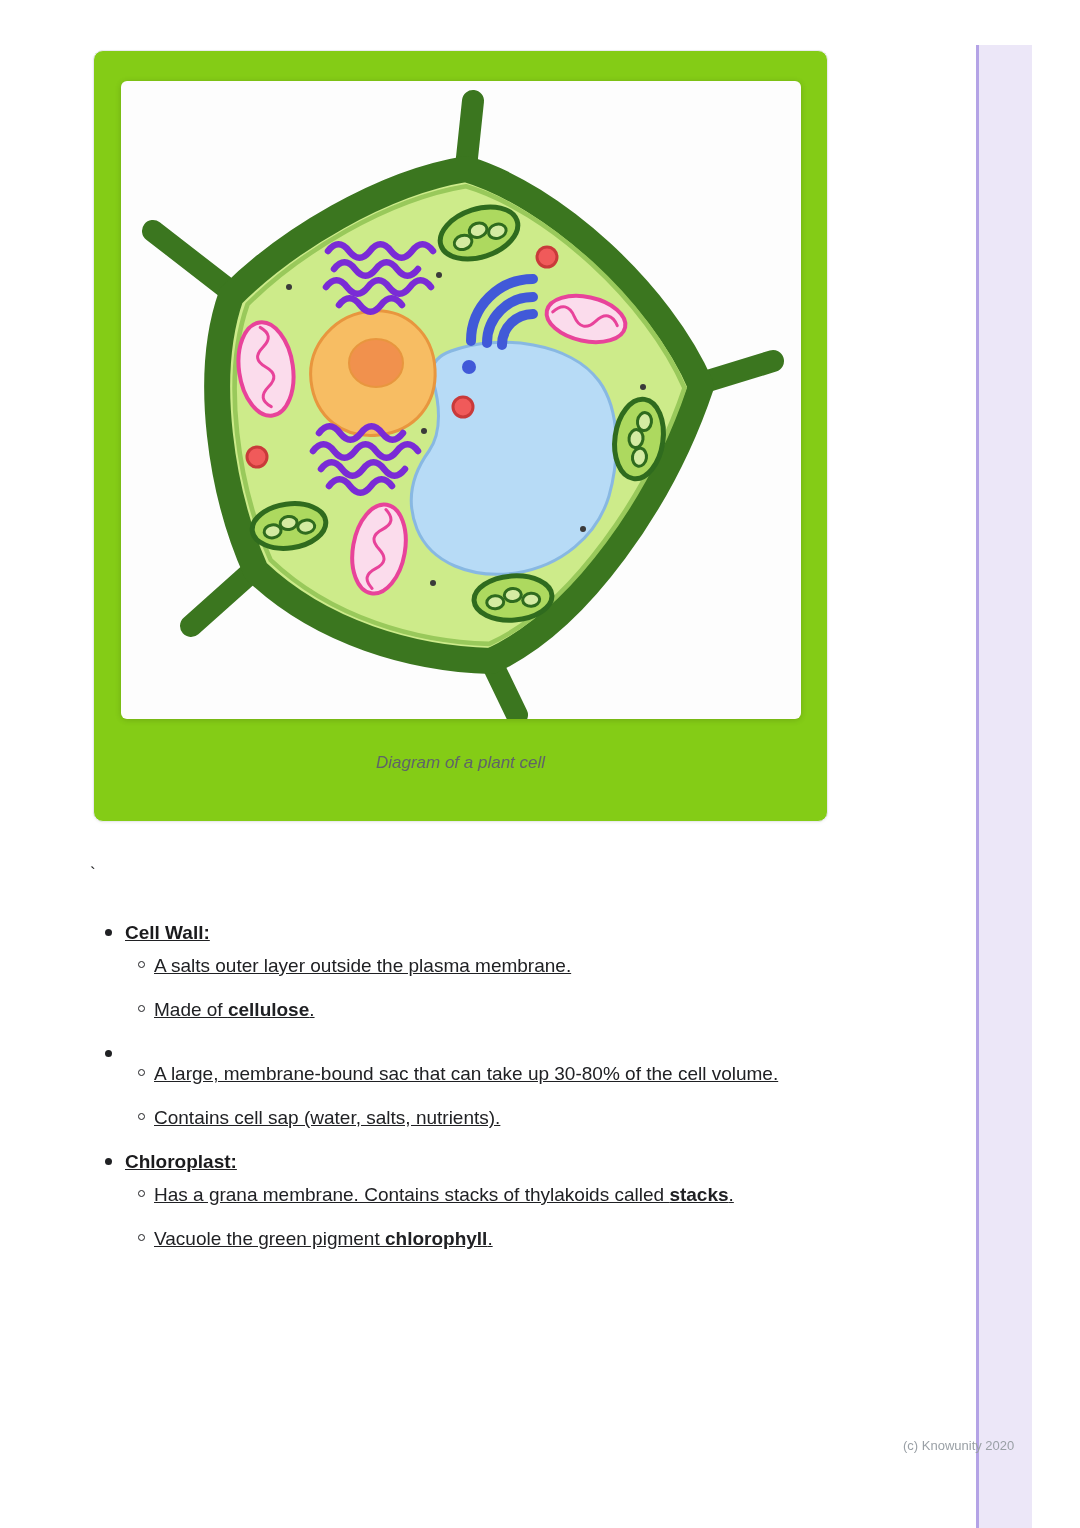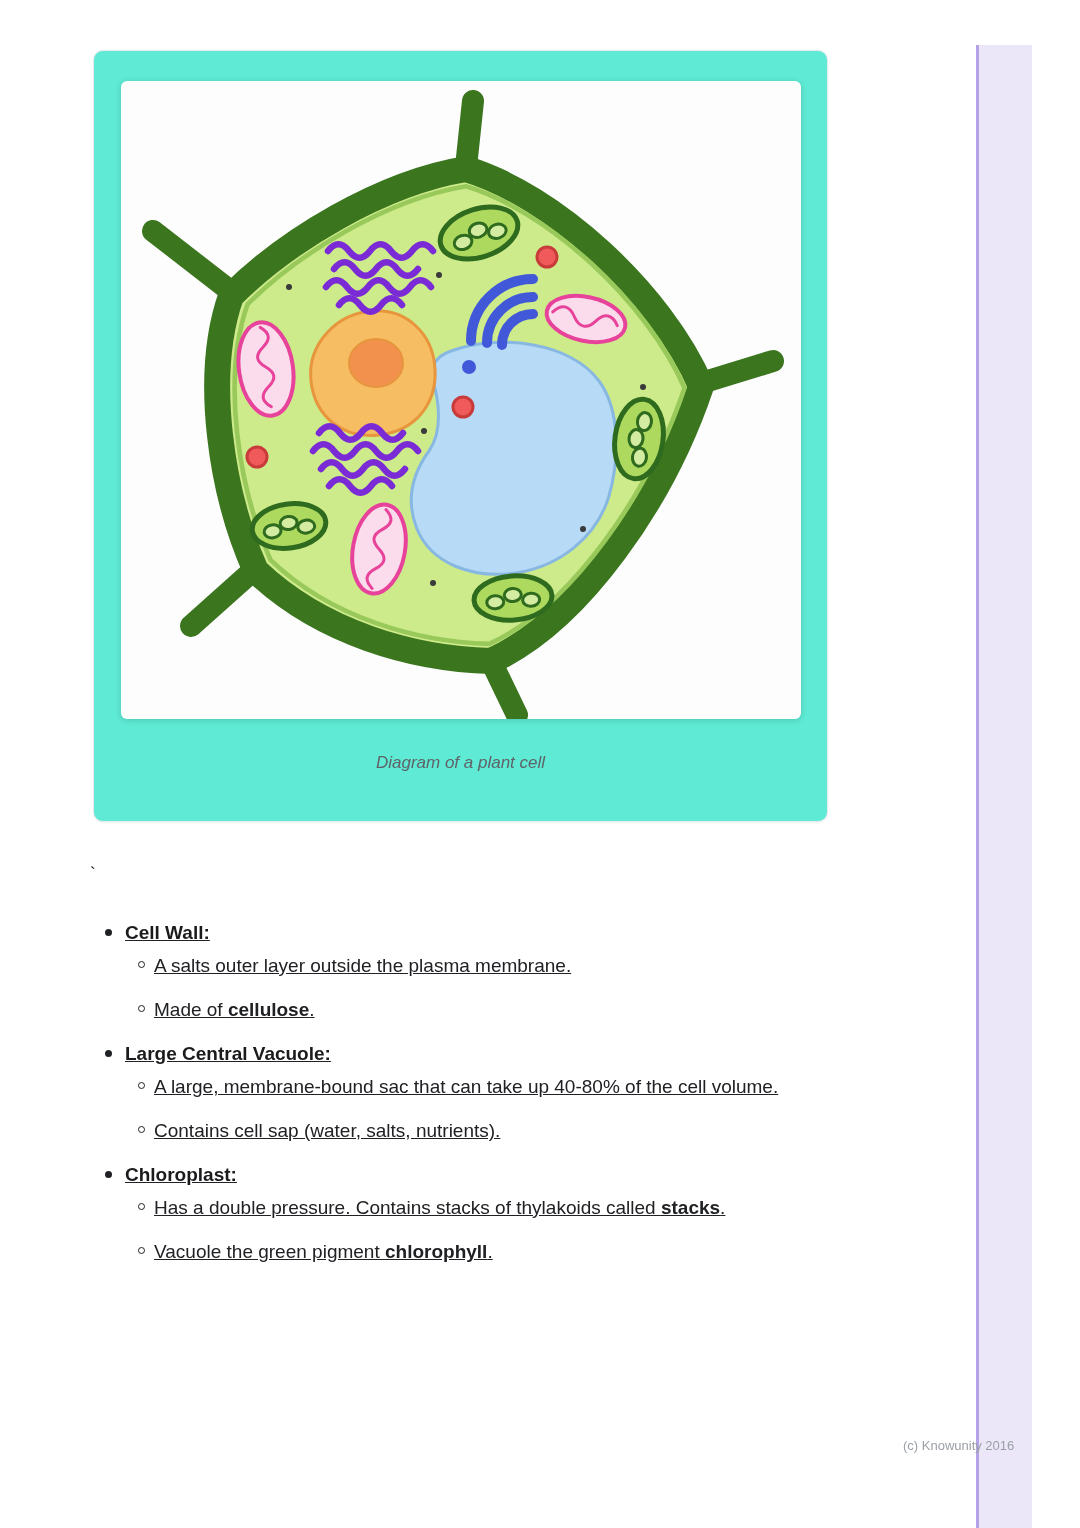--- a/index.html
+++ b/index.html
@@ -20,21 +20,21 @@
     width: 56px; height: 1483px;
     background: var(--scrollbar-track, #ece7f8);
     border-left: 3px solid var(--scrollbar-thumb, #b4a3e6);
   }
 
   
   .figure-card {
     position: absolute;
     left: 93px; top: 50px;
     width: 735px; height: 772px;
-    background: #5eead4;
+    background: #84cc16;
     border: 1px solid #e9eaee;
     border-radius: 10px;
     box-shadow: 0 1px 3px rgba(0,0,0,0.05);
   }
   .figure-panel {
     position: absolute;
     left: 27px; top: 30px;
     width: 680px; height: 638px;
     background: #fdfdfd;
     border-radius: 6px;
@@ -232,42 +232,41 @@
     </div>
     <div class="sub-item">
       <span class="bullet-circle"></span>
       <span class="sub-text"><span>Made of </span><b>cellulose</b><span>.</span></span>
     </div>
   </section>
 
   <section class="note-section">
     <div class="section-row">
       <span class="bullet-disc"></span>
-      <span class="section-title">Large Central Vacuole:</span>
-    </div>
-    <div class="sub-item">
-      <span class="bullet-circle"></span>
-      <span class="sub-text"><span>A large, membrane-bound sac that can take up 40-80% of the cell volume.</span><b></b><span></span></span>
+    </div>
+    <div class="sub-item">
+      <span class="bullet-circle"></span>
+      <span class="sub-text"><span>A large, membrane-bound sac that can take up 30-80% of the cell volume.</span><b></b><span></span></span>
     </div>
     <div class="sub-item">
       <span class="bullet-circle"></span>
       <span class="sub-text"><span>Contains cell sap (water, salts, nutrients).</span><b></b><span></span></span>
     </div>
   </section>
 
   <section class="note-section">
     <div class="section-row">
       <span class="bullet-disc"></span>
       <span class="section-title">Chloroplast:</span>
     </div>
     <div class="sub-item">
       <span class="bullet-circle"></span>
-      <span class="sub-text"><span>Has a double pressure. Contains stacks of thylakoids called </span><b>stacks</b><span>.</span></span>
+      <span class="sub-text"><span>Has a grana membrane. Contains stacks of thylakoids called </span><b>stacks</b><span>.</span></span>
     </div>
     <div class="sub-item">
       <span class="bullet-circle"></span>
       <span class="sub-text"><span>Vacuole the green pigment </span><b>chlorophyll</b><span>.</span></span>
     </div>
   </section>
 
 </div>
 
-<div class="watermark">(c) Knowunity 2016</div>
+<div class="watermark">(c) Knowunity 2020</div>
 
 </body></html>

